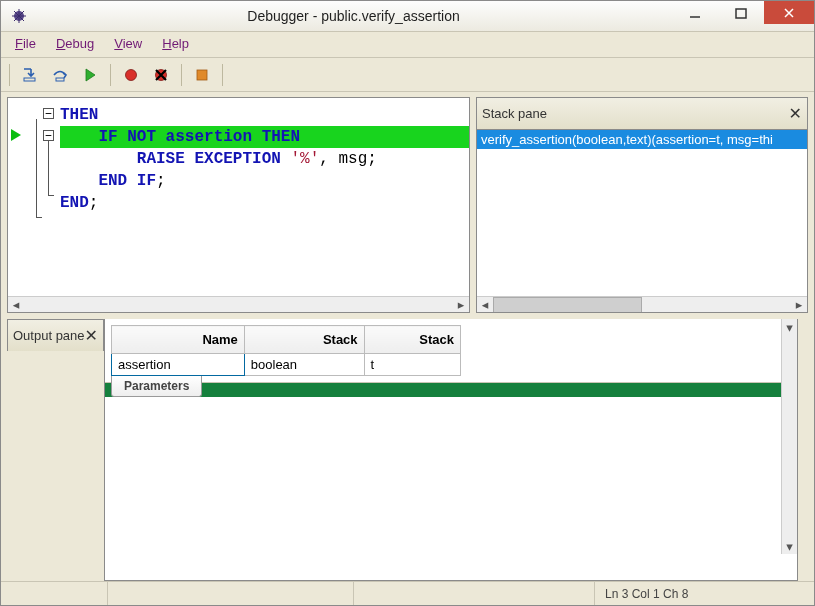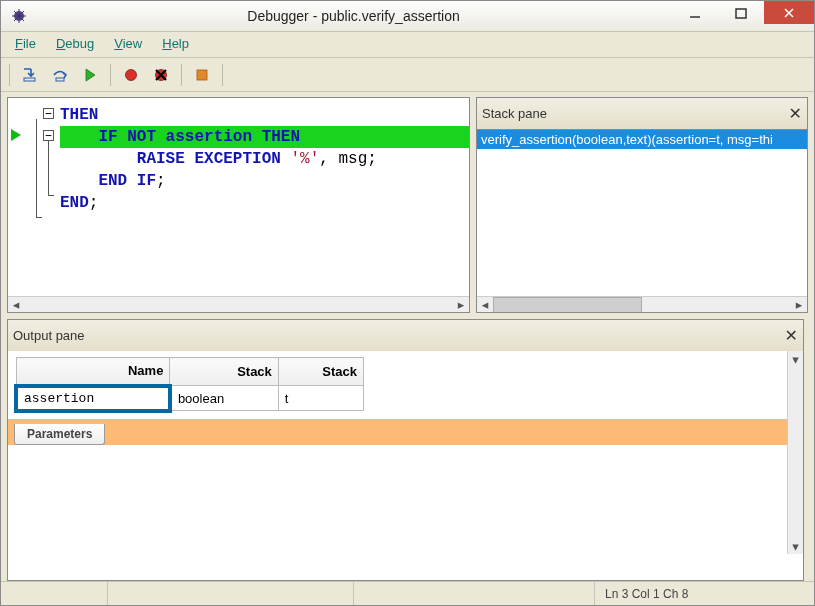--- a/index.html
+++ b/index.html
@@ -13,21 +13,21 @@
   .win-btns { display: flex; height: 100%; }
   .win-btn { width: 46px; height: 23px; display: flex; align-items: center; justify-content: center; color: #333; cursor: default; }
   .win-btn.close { background: #c94b3b; color: #fff; width: 50px; height: 23px; }
   .win-btn svg { width: 12px; height: 12px; }
   .win-btn.close svg { stroke: #fff; }
   .win-btn.min,.win-btn.max { align-self: flex-start; }
   .win-btn.close { align-self: flex-start; }
 
   
   .menubar { height: 26px; display: flex; align-items: stretch; padding: 0 4px; border-bottom: 1px solid #c9c5b4; }
-  .menu-item { padding: 4px 10px; color: #0f766e; cursor: default; }
+  .menu-item { padding: 4px 10px; color: #701a75; cursor: default; }
   .menu-item u { text-decoration: underline; }
 
   
   .toolbar { height: 34px; border-bottom: 1px solid #c9c5b4; display: flex; align-items: center; padding: 0 4px; gap: 2px; }
   .tool-sep { width: 1px; height: 22px; background: #bdb89f; margin: 0 4px; }
   .tool-btn { width: 28px; height: 26px; border: 1px solid transparent; border-radius: 2px; display: flex; align-items: center; justify-content: center; cursor: default; }
   .tool-btn svg { width: 18px; height: 18px; }
 
   
   .main-split { flex: 0 0 221px; display: flex; gap: 6px; padding: 5px 6px 0 6px; }
@@ -48,28 +48,28 @@
   .hscroll .track { flex:1; height:16px; }
 
   .stack-outer { width: 332px; display:flex; flex-direction: column; }
   .pane-header { height: 32px; background: linear-gradient(#f1efe3,#e3dfca); border:1px solid #8a8a8a; border-bottom:0; display:flex; align-items:center; padding: 0 5px; font-size:13px; color:#333;justify-content:space-between;}
   .pane-header .x { margin-left:auto; font-size:16px; cursor:default;}
   .stack-body { flex:1; background:#fff; border:1px solid #8a8a8a; position:relative; overflow:hidden;}
   .stack-row { background:#1a8be0; color:#fff; font-family:"Segoe UI",sans-serif; font-size:13px; padding:0 4px; height:19px; line-height:19px; white-space:nowrap; overflow:hidden;}
   .stack-body .hscroll { }
 
   
-  .output-outer { flex:1; display:flex; flex-direction:column; padding: 6px 10px 0 6px; min-height:0;}
+  .output-outer { flex:1; display:flex; flex-direction:row; padding: 6px 16px 0 6px; min-height:0;}
   .output-body { flex:1; background:#fff; border:1px solid #8a8a8a; border-top:0; display:flex; flex-direction:column; min-height:0; position:relative;}
   .params-table { margin:6px; border:1px solid #aaa; width: 350px; border-collapse: collapse; font-size:13px; }
   .params-table th, .params-table td { border:1px solid #bbb; padding:3px 6px; text-align:left; background:#fff; }
   .params-table th { background:linear-gradient(#fafafa,#eee); font-weight:bold; text-align:right; height:28px;}
   .params-table td { height:19px; }
-  .params-table td.sel { border:4px solid #0369a1;font-family:Liberation Mono, monospace; }
-  .tabstrip { height:26px; display:flex; align-items:flex-end; padding:0 6px; border-top:1px solid #c9c5b4; background:#fdba74;}
+  .params-table td.sel { border:1px solid #0369a1; }
+  .tabstrip { height:15px; display:flex; align-items:flex-end; padding:0 6px; border-top:1px solid #c9c5b4; background:#15803d;}
   .tab { border:1px solid #9a9a9a; border-top:0; background:linear-gradient(#fff,#eee); padding:3px 12px; font-weight:bold; font-size:12px; border-radius:0 0 3px 3px; color:#444; cursor:default;}
   .vscroll { width:16px; position:absolute; right:0; top:0; bottom:26px; background:#eee; border-left:1px solid #ccc; display:flex; flex-direction:column; align-items:center; justify-content:space-between;}
   .vscroll .arrow{height:16px;width:16px;display:flex;align-items:center;justify-content:center;color:#555;cursor:default;}
 
   
   .statusbar { height: 24px; border-top:1px solid #c9c5b4; display:flex; align-items:center; font-size:12px; color:#444;gap:16px; }
   .statusbar .cell { border-left:1px solid #c9c5b4; height:100%; display:flex; align-items:center; padding:0 10px;}
   .statusbar .cell:first-child{ border-left: none;}
   .statusbar .cell.spacer { flex:1; }
   .statusbar .cell.small { width:90px; }

